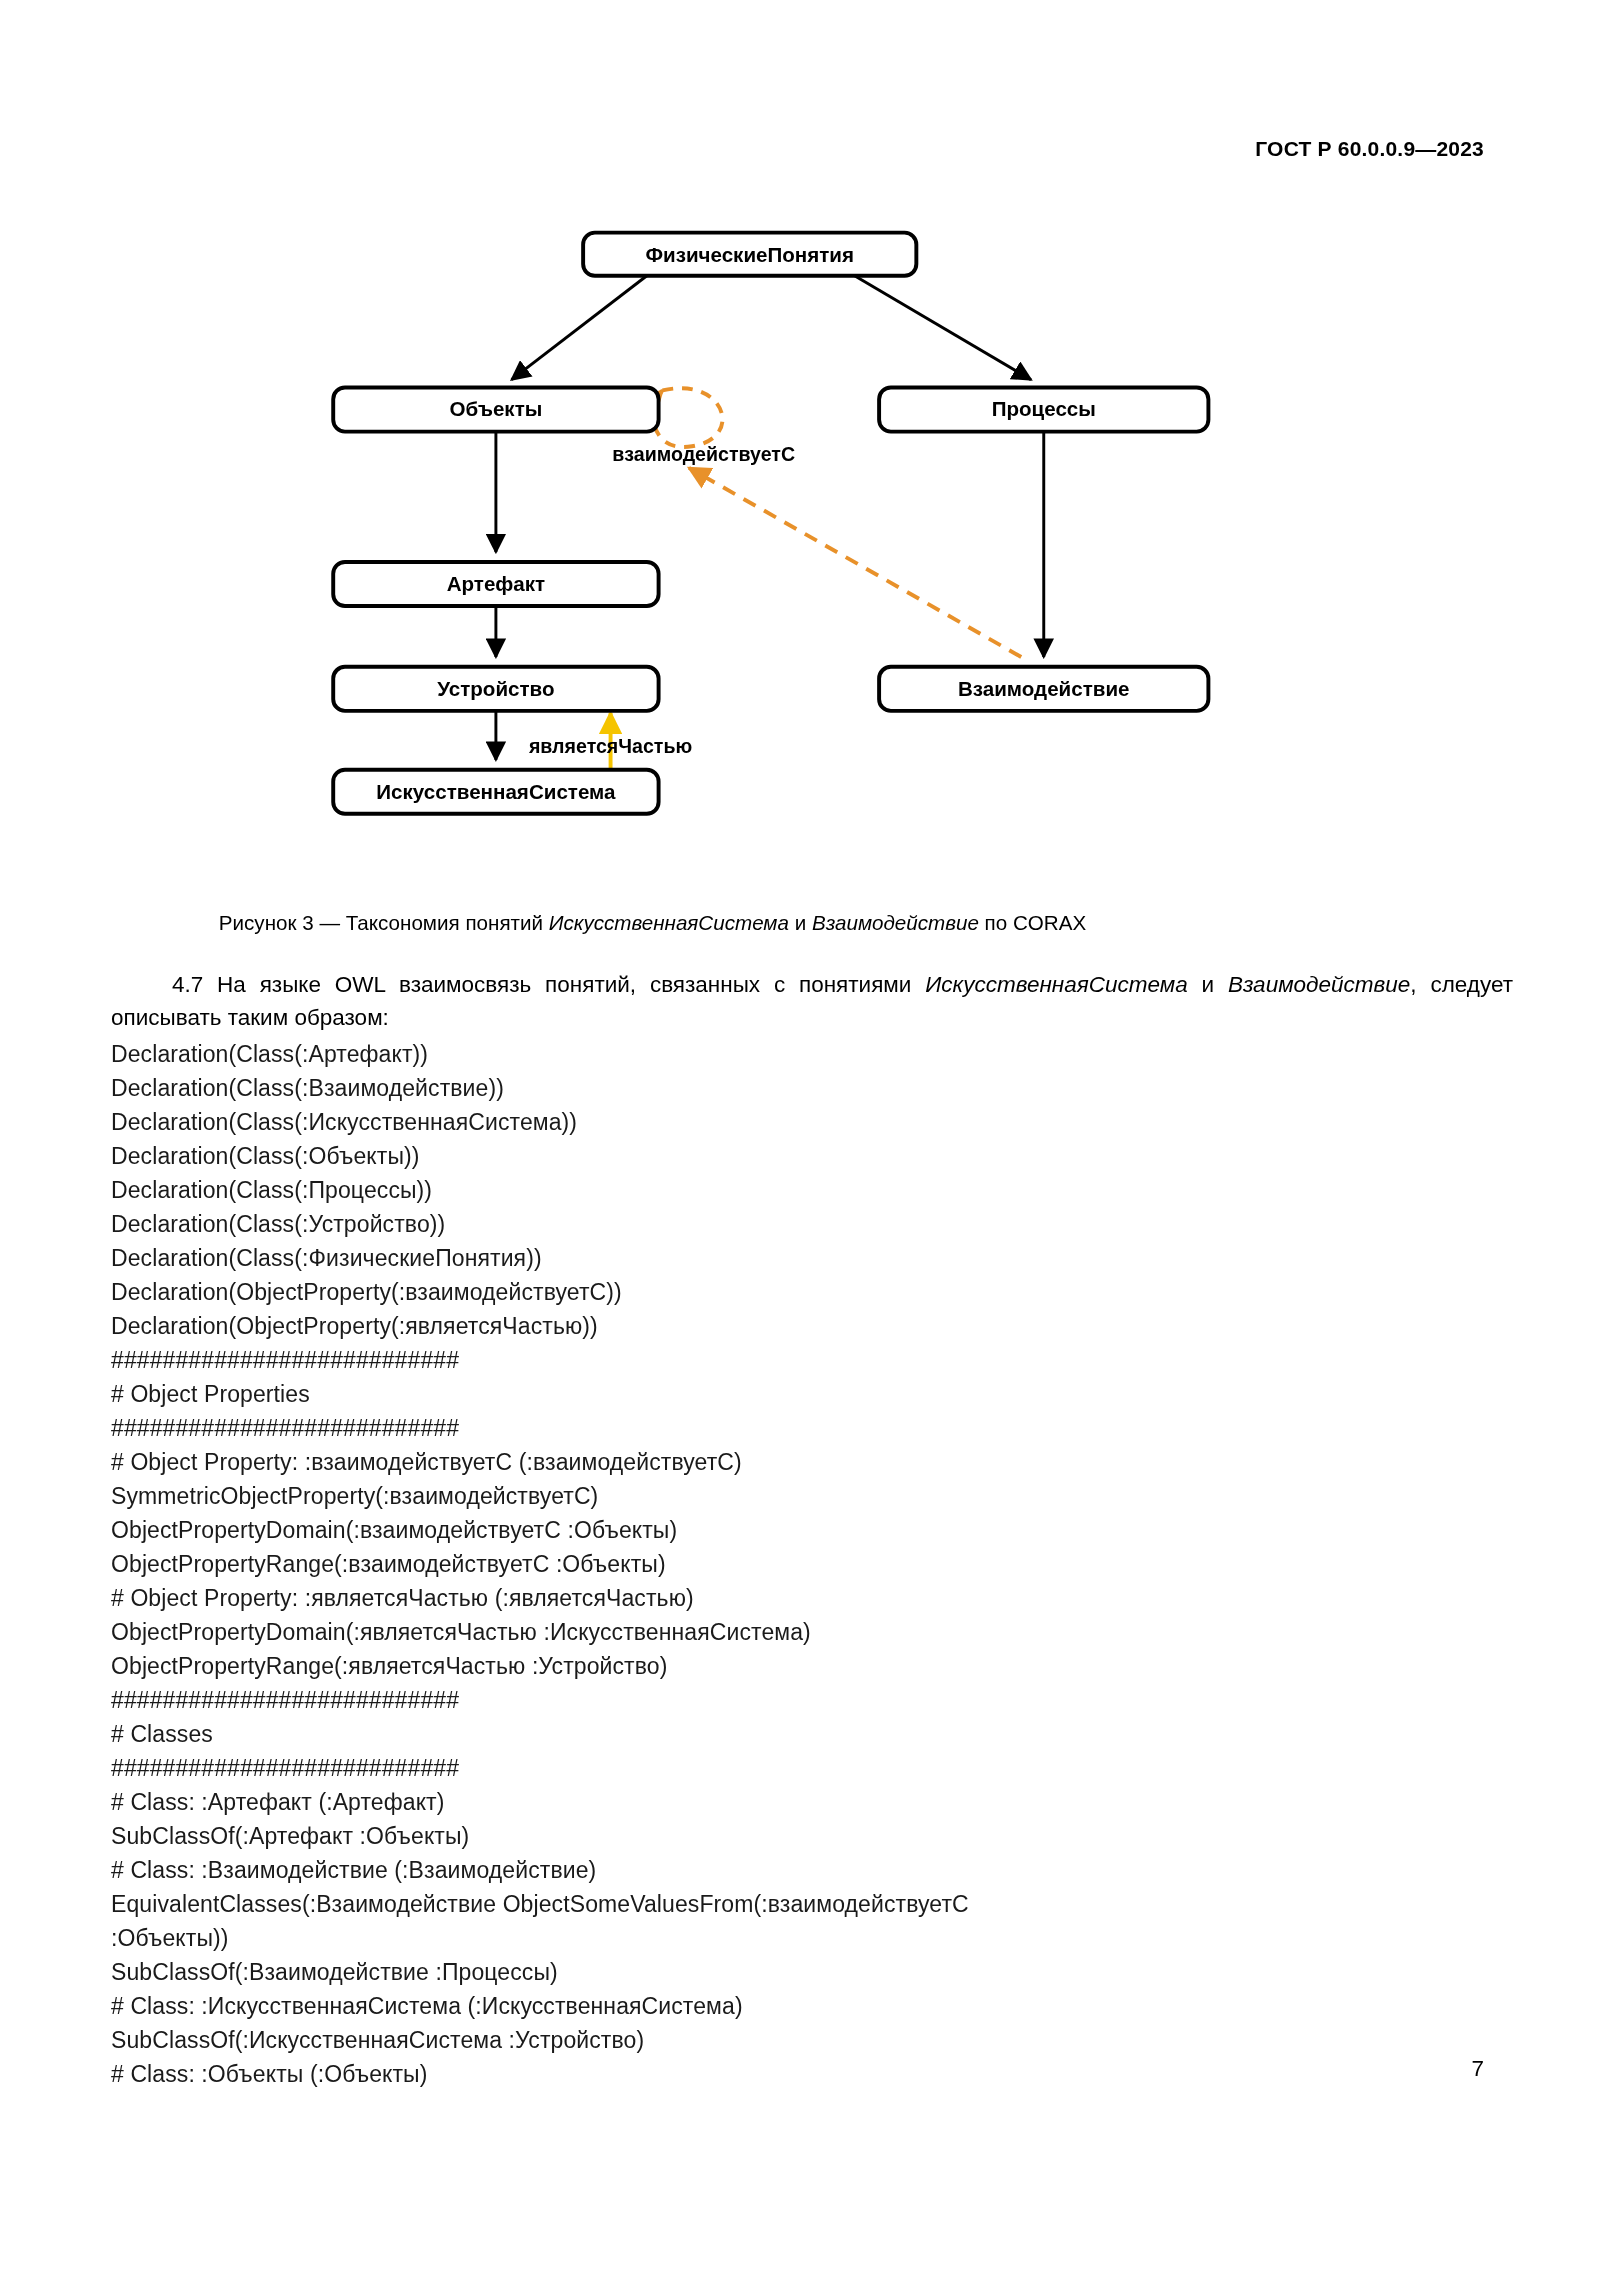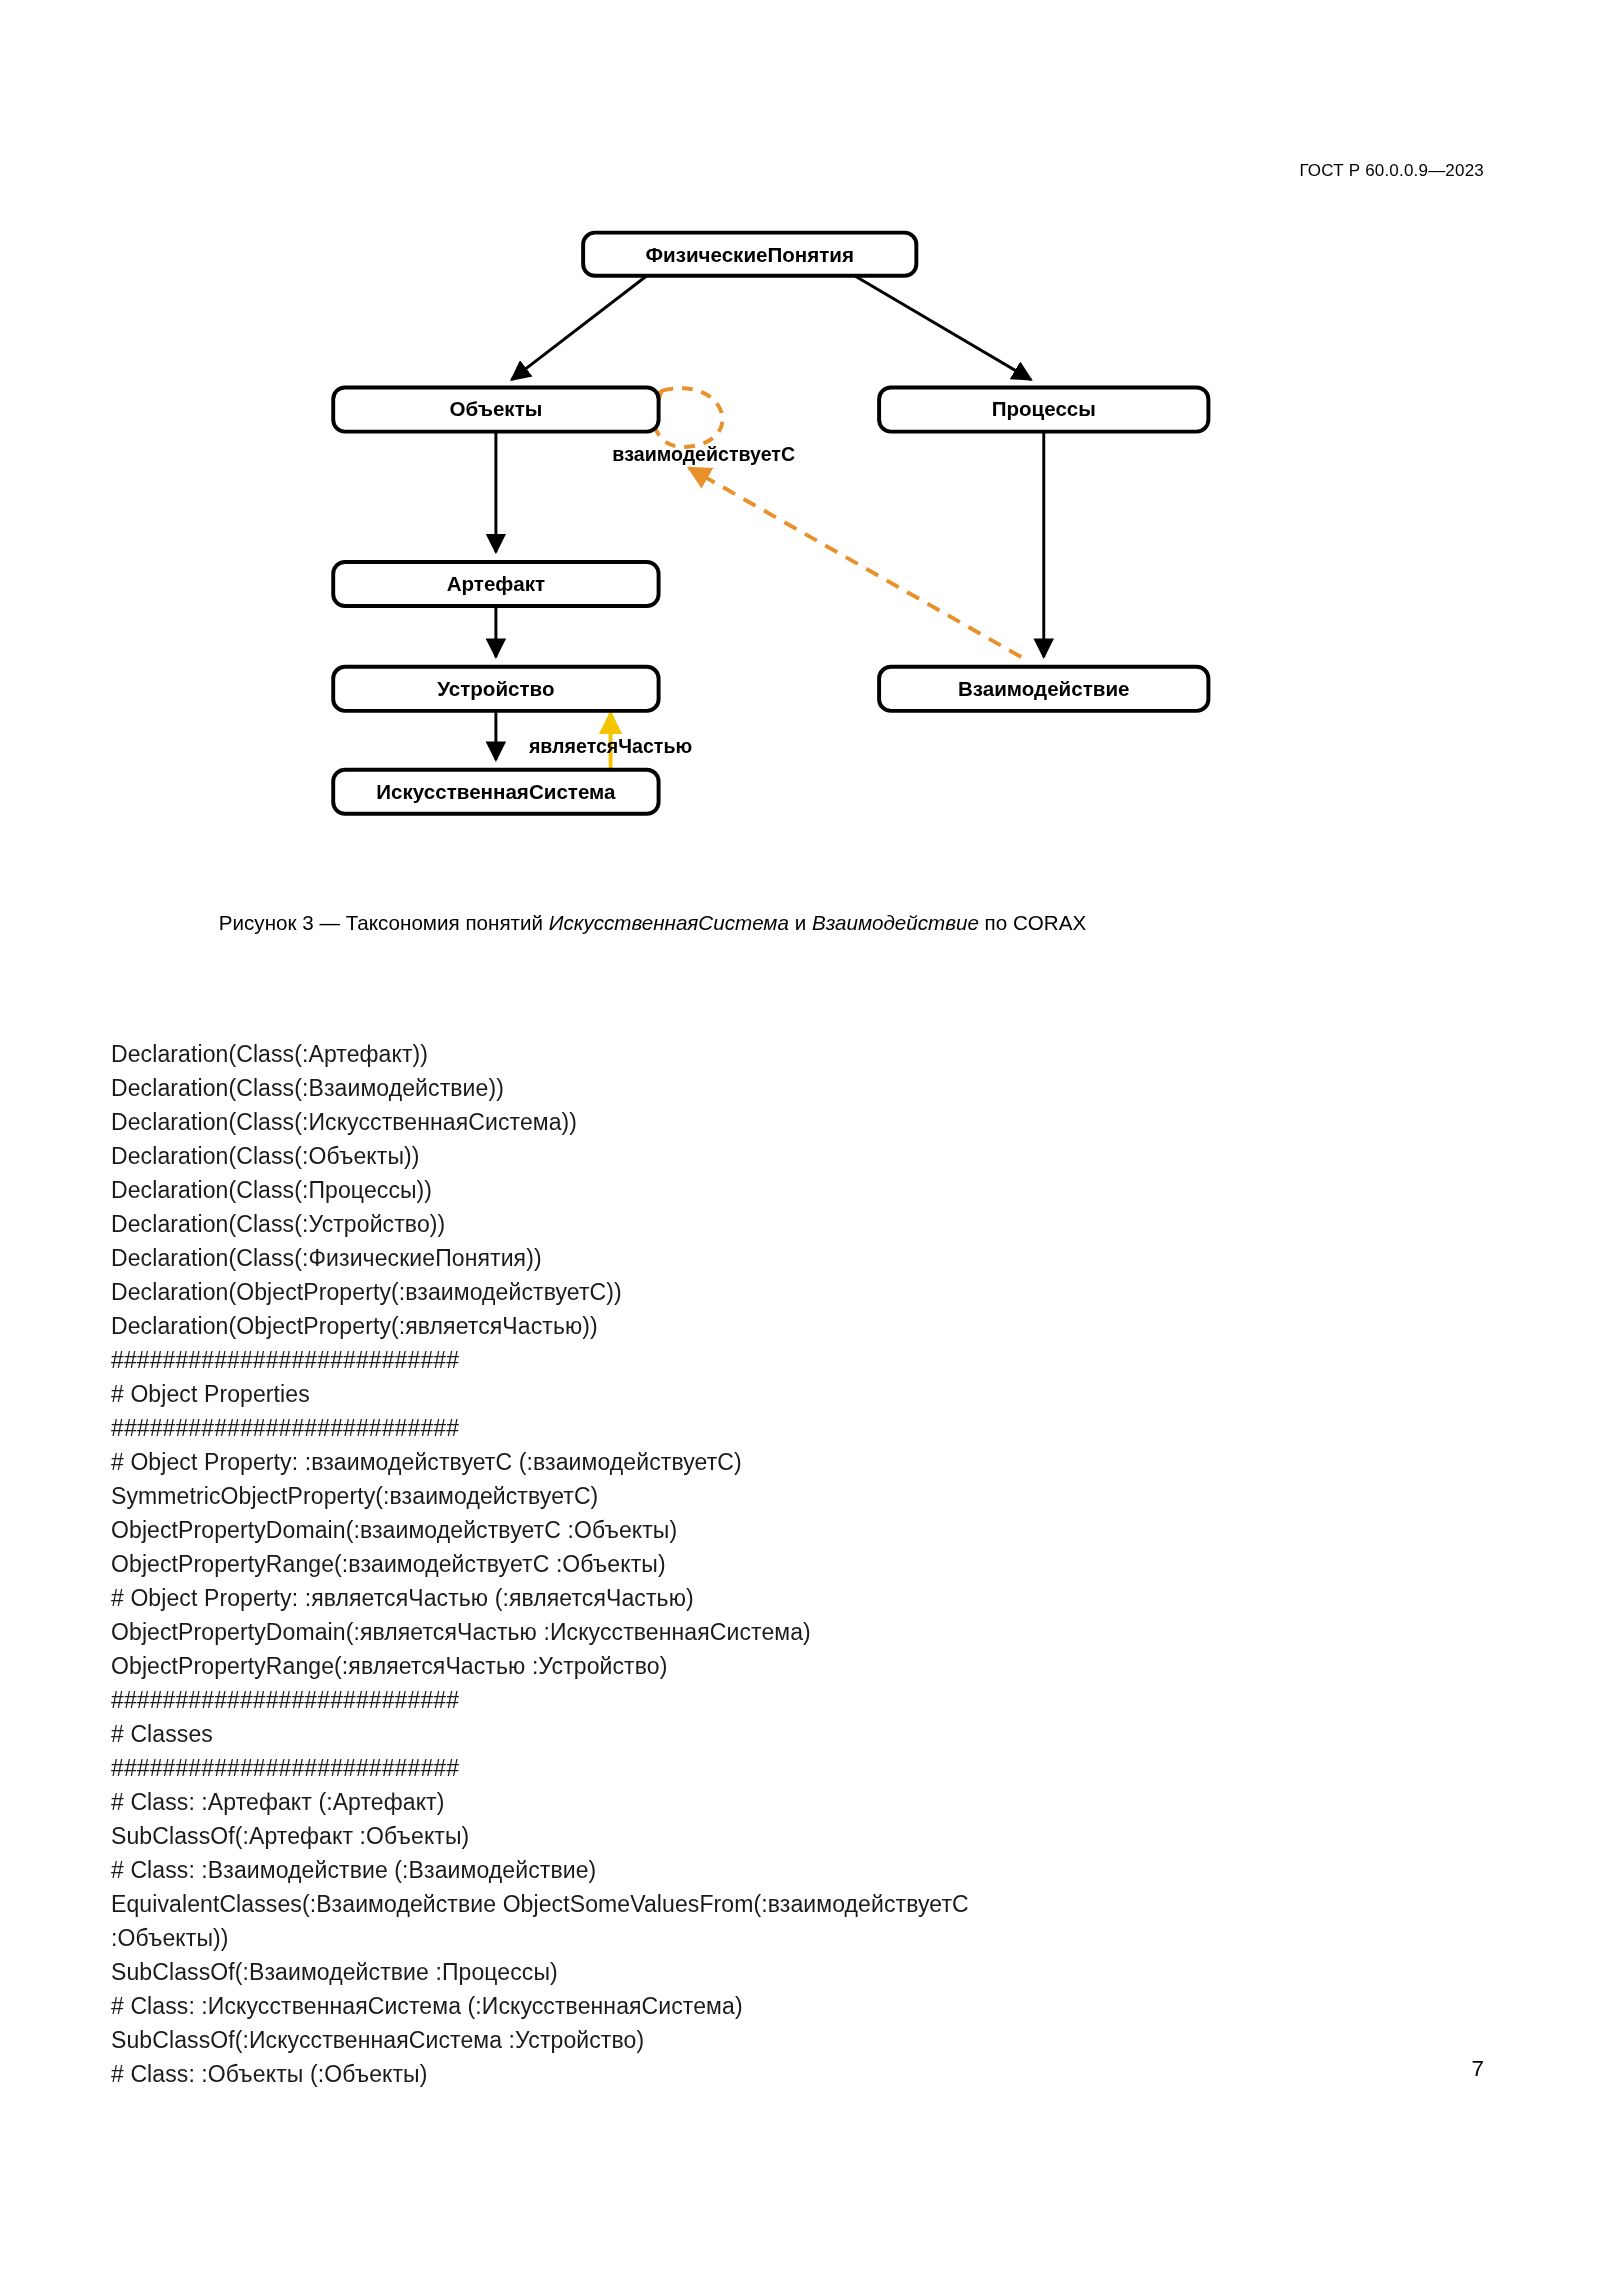--- a/index.html
+++ b/index.html
@@ -17,24 +17,24 @@
     width: 1621px;
     height: 2293px;
     background: #ffffff;
     overflow: hidden;
     box-sizing: border-box;
   }
 
   
   .header {
     position: absolute;
-    top: 161px;
+    top: 137px;
     right: 137px;
-    font-size: 17px;
-    font-weight: normal;
+    font-size: 21px;
+    font-weight: bold;
     letter-spacing: 0.2px;
     white-space: nowrap;
   }
 
   
   .figure {
     position: absolute;
     left: 0;
     top: 211px;
     width: 1621px;
@@ -185,19 +185,22 @@
         <rect x="340" y="570" width="332" height="45" rx="12" ry="12" fill="#ffffff" stroke="#000000" stroke-width="4"></rect>
         <text class="nodebox-label" x="506" y="594">ИскусственнаяСистема</text>
       </g>
     </svg>
   </div>
 
   <div class="caption">
     <span>Рисунок 3 — Таксономия понятий </span><i>ИскусственнаяСистема</i><span> и </span><i>Взаимодействие</i><span> по CORAX</span>
   </div>
 
+  <div class="para">
+    <span>4.7</span><span> На языке OWL взаимосвязь понятий, связанных с понятиями </span><i>ИскусственнаяСистема</i><span> и </span><i>Взаимодействие</i><span>, следует описывать таким образом:</span>
+  </div>
 
   <div class="code" id="code-listing"><span class="ln">Declaration(Class(:Артефакт))</span><span class="ln">Declaration(Class(:Взаимодействие))</span><span class="ln">Declaration(Class(:ИскусственнаяСистема))</span><span class="ln">Declaration(Class(:Объекты))</span><span class="ln">Declaration(Class(:Процессы))</span><span class="ln">Declaration(Class(:Устройство))</span><span class="ln">Declaration(Class(:ФизическиеПонятия))</span><span class="ln">Declaration(ObjectProperty(:взаимодействуетС))</span><span class="ln">Declaration(ObjectProperty(:являетсяЧастью))</span><span class="ln">###########################</span><span class="ln"># Object Properties</span><span class="ln">###########################</span><span class="ln"># Object Property: :взаимодействуетС (:взаимодействуетС)</span><span class="ln">SymmetricObjectProperty(:взаимодействуетС)</span><span class="ln">ObjectPropertyDomain(:взаимодействуетС :Объекты)</span><span class="ln">ObjectPropertyRange(:взаимодействуетС :Объекты)</span><span class="ln"># Object Property: :являетсяЧастью (:являетсяЧастью)</span><span class="ln">ObjectPropertyDomain(:являетсяЧастью :ИскусственнаяСистема)</span><span class="ln">ObjectPropertyRange(:являетсяЧастью :Устройство)</span><span class="ln">###########################</span><span class="ln"># Classes</span><span class="ln">###########################</span><span class="ln"># Class: :Артефакт (:Артефакт)</span><span class="ln">SubClassOf(:Артефакт :Объекты)</span><span class="ln"># Class: :Взаимодействие (:Взаимодействие)</span><span class="ln">EquivalentClasses(:Взаимодействие ObjectSomeValuesFrom(:взаимодействуетС</span><span class="ln">:Объекты))</span><span class="ln">SubClassOf(:Взаимодействие :Процессы)</span><span class="ln"># Class: :ИскусственнаяСистема (:ИскусственнаяСистема)</span><span class="ln">SubClassOf(:ИскусственнаяСистема :Устройство)</span><span class="ln"># Class: :Объекты (:Объекты)</span></div>
 
   <div class="page-number">7</div>
 
 </div>
 
 
 </body></html>

